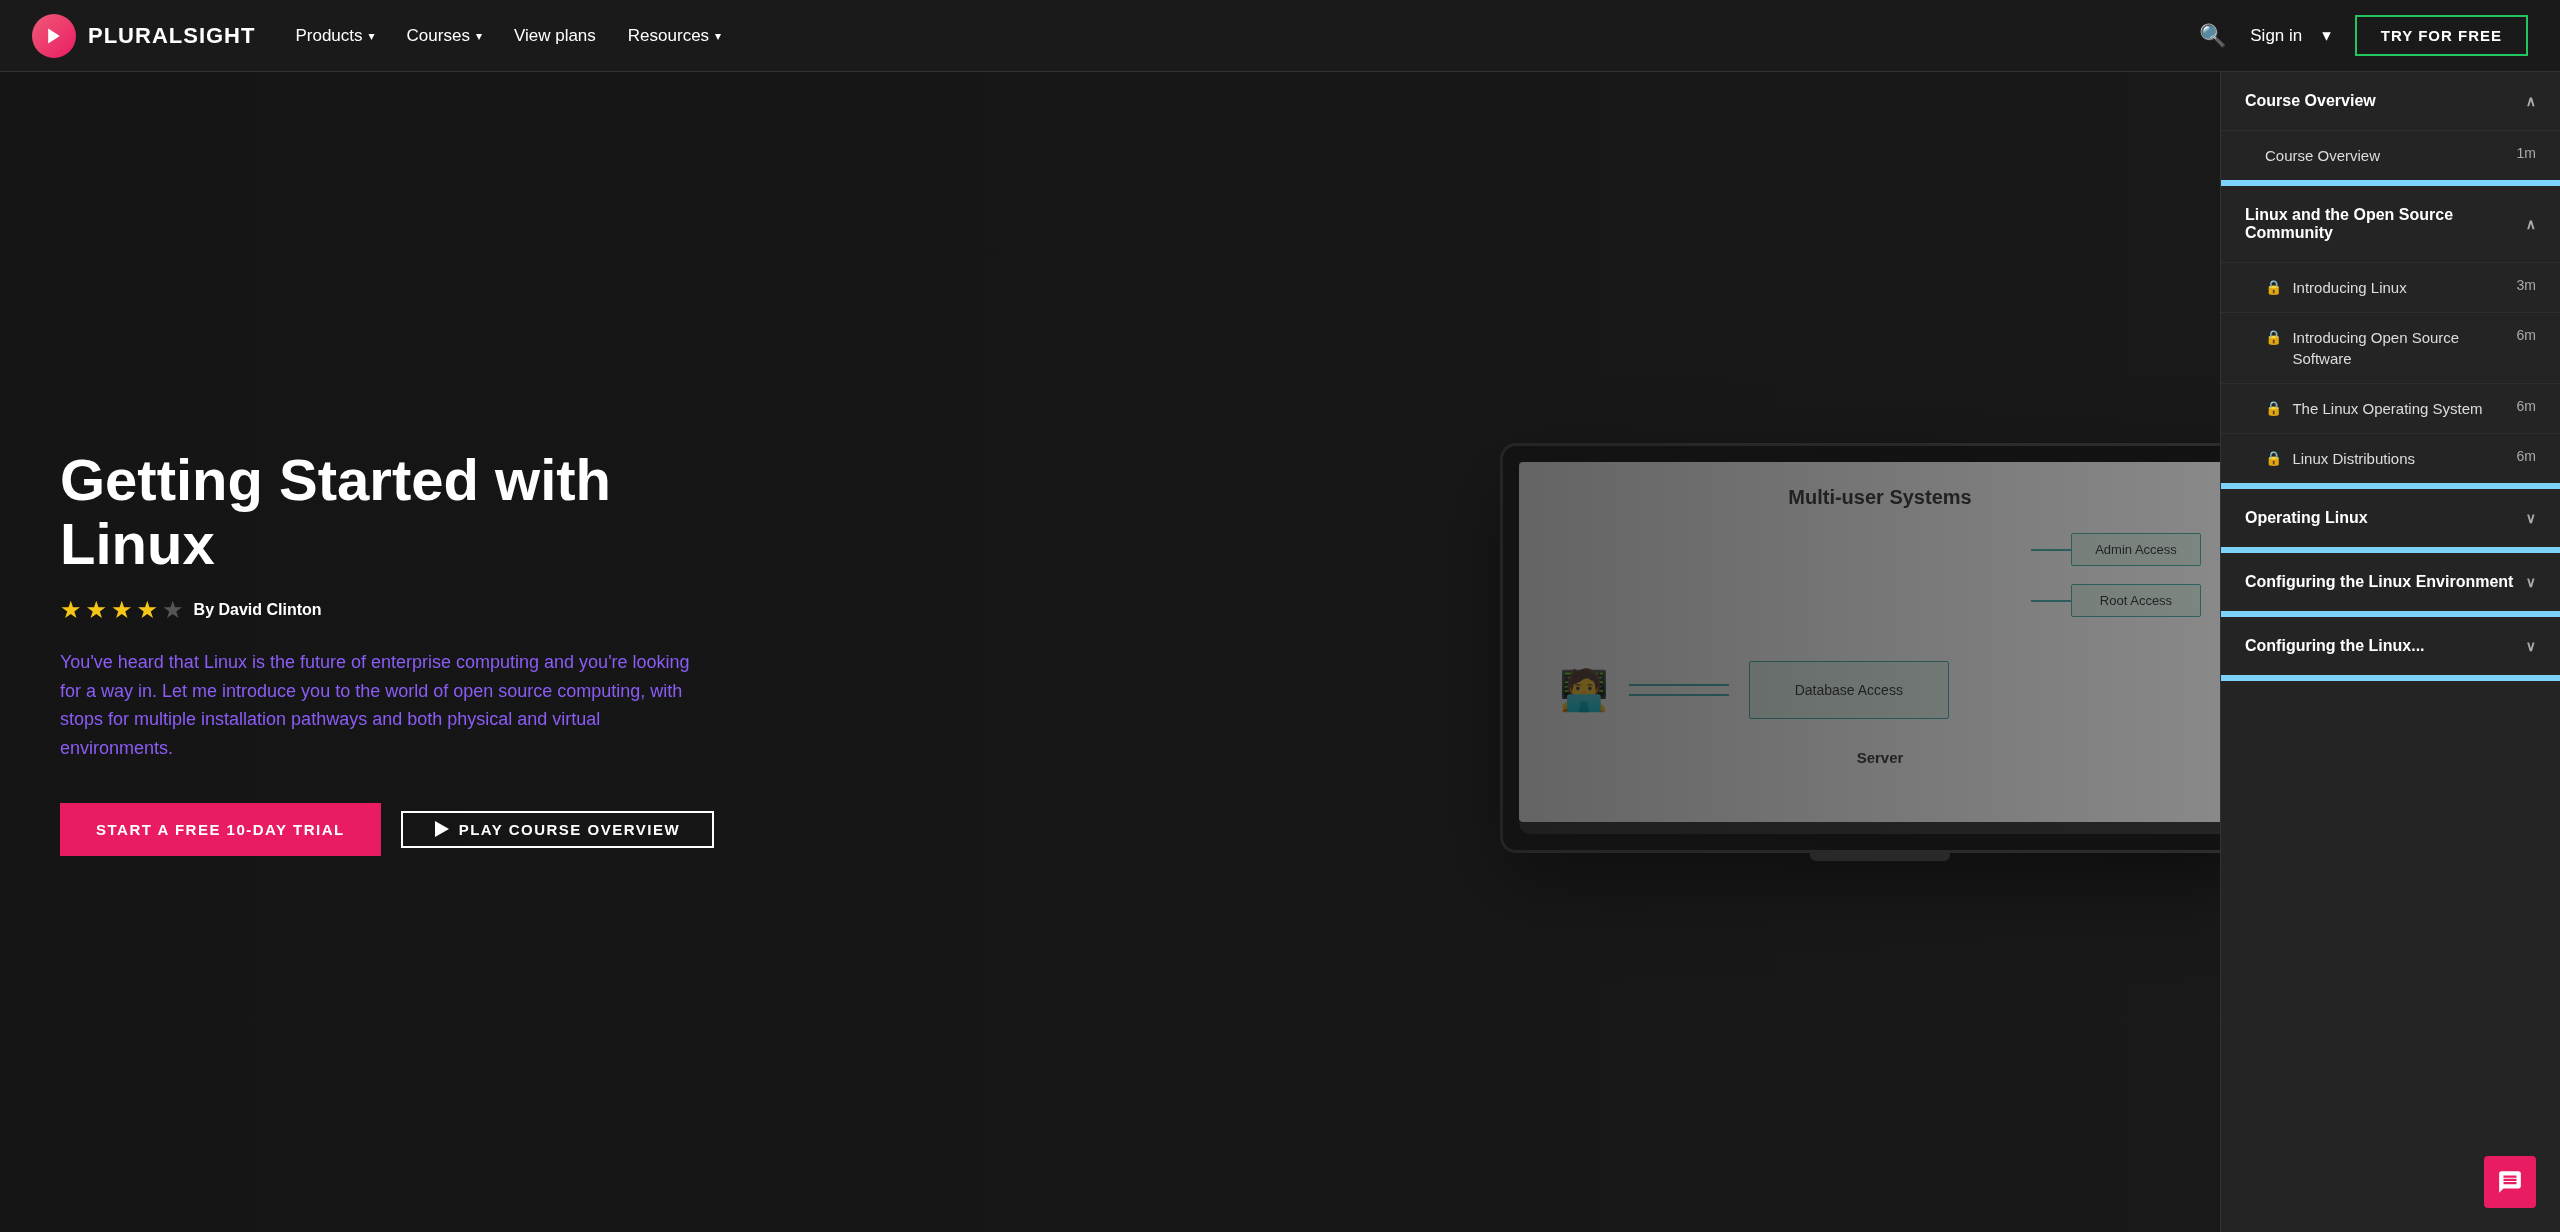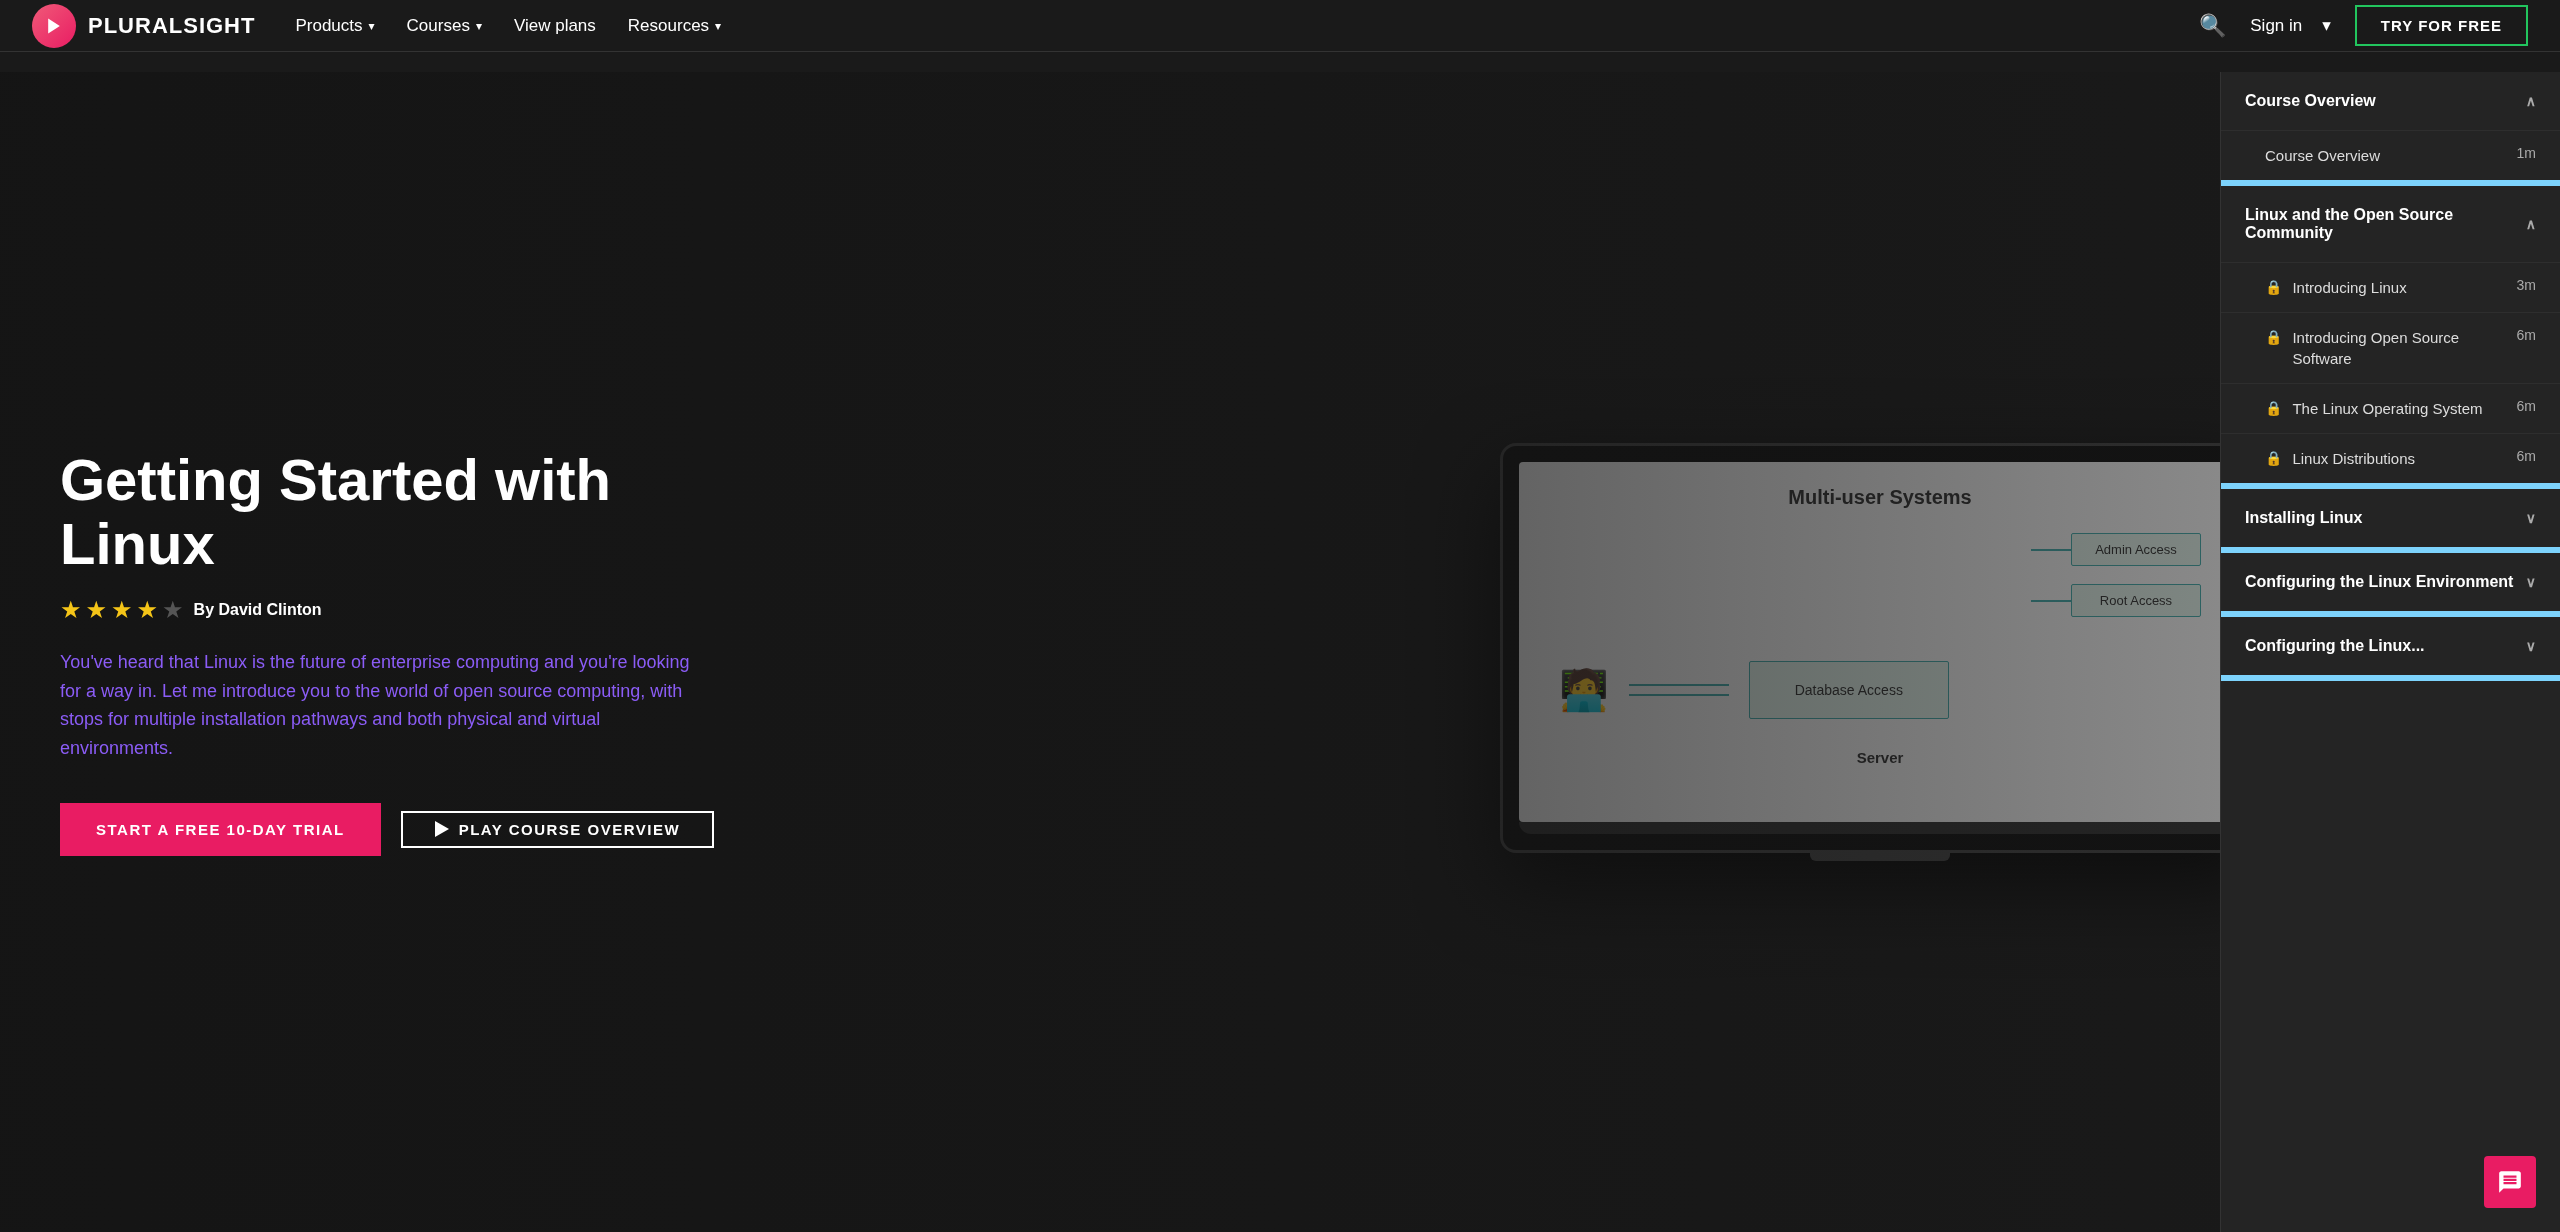--- a/index.html
+++ b/index.html
@@ -2,21 +2,21 @@
 <html><head>
   <meta charset="utf-8">
   <style>
     * { margin: 0; padding: 0; box-sizing: border-box; }
     body { font-family: 'Segoe UI', Arial, sans-serif; background: #1a1a1a; color: #fff; overflow-x: hidden; }
 
     
     .navbar {
       position: fixed; top: 0; left: 0; right: 0; z-index: 100;
       background: #1a1a1a;
-      height: 52px;
+      height: 72px;
       display: flex; align-items: center; justify-content: space-between;
       padding: 0 32px;
       border-bottom: 1px solid #333;
     }
     .nav-left { display: flex; align-items: center; gap: 40px; }
     .logo { display: flex; align-items: center; gap: 12px; text-decoration: none; }
     .logo-icon {
       width: 44px; height: 44px; border-radius: 50%;
       background: linear-gradient(135deg, #f05a78, #e91c63);
       display: flex; align-items: center; justify-content: center;
@@ -312,21 +312,21 @@
       <div class="sidebar-item-left">
         <span class="lock-icon">🔒</span>
         <span class="sidebar-item-label">Linux Distributions</span>
       </div>
       <span class="sidebar-item-duration">6m</span>
     </div>
   </div>
 
   <div class="sidebar-section">
     <div class="sidebar-section-header">
-      <span>Installing Linux</span>
+      <span>Operating Linux</span>
       <span class="sidebar-chevron">∨</span>
     </div>
   </div>
 
   <div class="sidebar-section">
     <div class="sidebar-section-header">
       <span>Configuring the Linux Environment</span>
       <span class="sidebar-chevron">∨</span>
     </div>
   </div>

